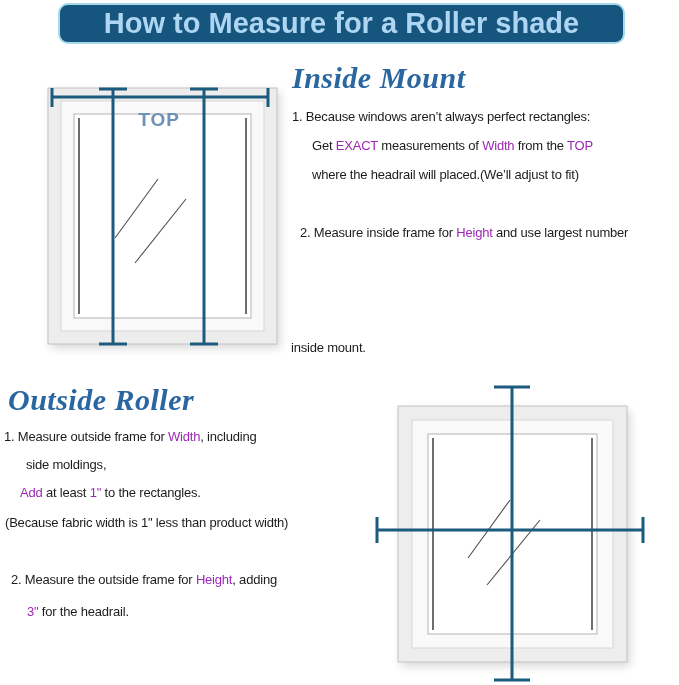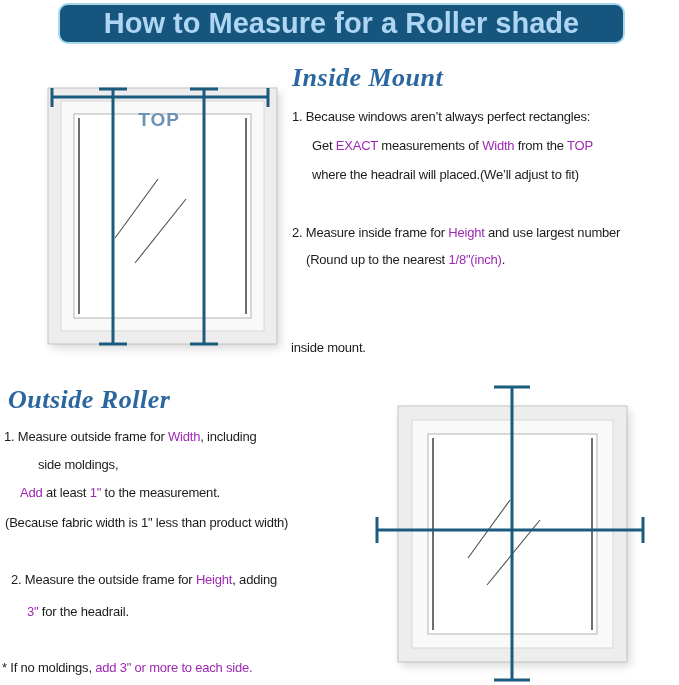--- a/index.html
+++ b/index.html
@@ -17,21 +17,21 @@
     font-family:"Liberation Sans","DejaVu Sans",sans-serif;
   }
   .tl{ 
     position:absolute;margin:0;white-space:nowrap;
     font-size:13px;line-height:20px;letter-spacing:-0.2px;
   }
   .tl .accent{color:var(--accent,#9e28b4);}
   .heading{
     position:absolute;margin:0;white-space:nowrap;
     font-family:"Liberation Serif","DejaVu Serif",serif;font-style:italic;font-weight:600;
-    font-size:26px;line-height:30px;color:var(--heading-blue,#2a66a0);letter-spacing:0.5px;
+    font-size:30px;line-height:30px;color:var(--heading-blue,#2a66a0);letter-spacing:0.5px;
   }
   .win-shadow{position:absolute;background:#fdfdfd;box-shadow:3px 4px 9px rgba(0,0,0,0.16);}
   .win-svg{position:absolute;}
   .measure line{stroke:var(--measure-line,#1b5b7e);stroke-width:3;}
   .sash{stroke:#3e3e3e;stroke-width:1.5;}
   .glassline{stroke:#4f4f4f;stroke-width:1.1;}
   .top-label{
     position:absolute;left:133px;top:109px;width:52px;text-align:center;
     font-weight:bold;font-size:19px;letter-spacing:1px;color:var(--top-label,#6d92b5);
   }
@@ -69,32 +69,30 @@
         <line x1="150" y1="262" x2="178" y2="262"></line>
       </g>
     </svg>
     <div class="top-label">TOP</div>
   </div>
 
   <h2 class="heading" style="left:292px;top:63px;">Inside Mount</h2>
   <p class="tl" style="left:292px;top:107px;"><span>1. Because windows aren’t always perfect rectangles:</span></p>
   <p class="tl" style="left:312px;top:165px;"><span>where the headrail will placed.(We’ll adjust to fit)</span></p>
   <p class="tl" style="left:312px;top:136px;"><span>Get </span><span class="accent">EXACT</span><span> measurements of </span><span class="accent">Width</span><span> from the </span><span class="accent">TOP</span></p>
-  <p class="tl" style="left:292px;top:223px;"><span>2. Measure inside frame for </span><span class="accent">Height</span><span> and use largest number</span></p>
-  <p class="tl" style="left:306px;top:250px;"><span>(Round up to the nearest </span><span class="accent">1/8"(inch)</span><span>.</span></p>
+  <p class="tl" style="left:300px;top:223px;"><span>2. Measure inside frame for </span><span class="accent">Height</span><span> and use largest number</span></p>
   <p class="tl" style="left:291px;top:338px;"><span>inside mount.</span></p>
 
   <h2 class="heading" style="left:8px;top:385px;">Outside Roller</h2>
   <p class="tl" style="left:4px;top:427px;"><span>1. Measure outside frame for </span><span class="accent">Width</span><span>, including</span></p>
-  <p class="tl" style="left:26px;top:455px;margin-left:12px;"><span>side moldings,</span></p>
-  <p class="tl" style="left:20px;top:483px;"><span class="accent">Add</span><span> at least </span><span class="accent">1"</span><span> to the measurement.</span></p>
+  <p class="tl" style="left:26px;top:455px;"><span>side moldings,</span></p>
+  <p class="tl" style="left:20px;top:483px;"><span class="accent">Add</span><span> at least </span><span class="accent">1"</span><span> to the rectangles.</span></p>
   <p class="tl" style="left:5px;top:513px;"><span>(Because fabric width is 1" less than product width)</span></p>
   <p class="tl" style="left:11px;top:570px;"><span>2. Measure the outside frame for </span><span class="accent">Height</span><span>, adding</span></p>
   <p class="tl" style="left:27px;top:602px;"><span class="accent">3"</span><span>  for the headrail.</span></p>
-  <p class="tl" style="left:2px;top:658px;"><span>* If no moldings, </span><span class="accent">add 3" or more to each side.</span></p>
 
   <div>
     <div class="win-shadow" style="left:398px;top:406px;width:229px;height:256px;"></div>
     <svg class="win-svg" style="left:372px;top:382px;" width="285" height="303" viewBox="0 0 285 303">
       <g>
         <rect x="26" y="24" width="229" height="256" fill="#ededed" stroke="#c3c3c3"></rect>
         <rect x="40" y="38" width="201" height="228" fill="#f9f9f9" stroke="#d7d7d7"></rect>
         <rect x="56" y="52" width="169" height="200" fill="#ffffff" stroke="#b3b3b3"></rect>
         <line class="sash" x1="61" y1="56" x2="61" y2="248"></line>
         <line class="sash" x1="220" y1="56" x2="220" y2="248"></line>

